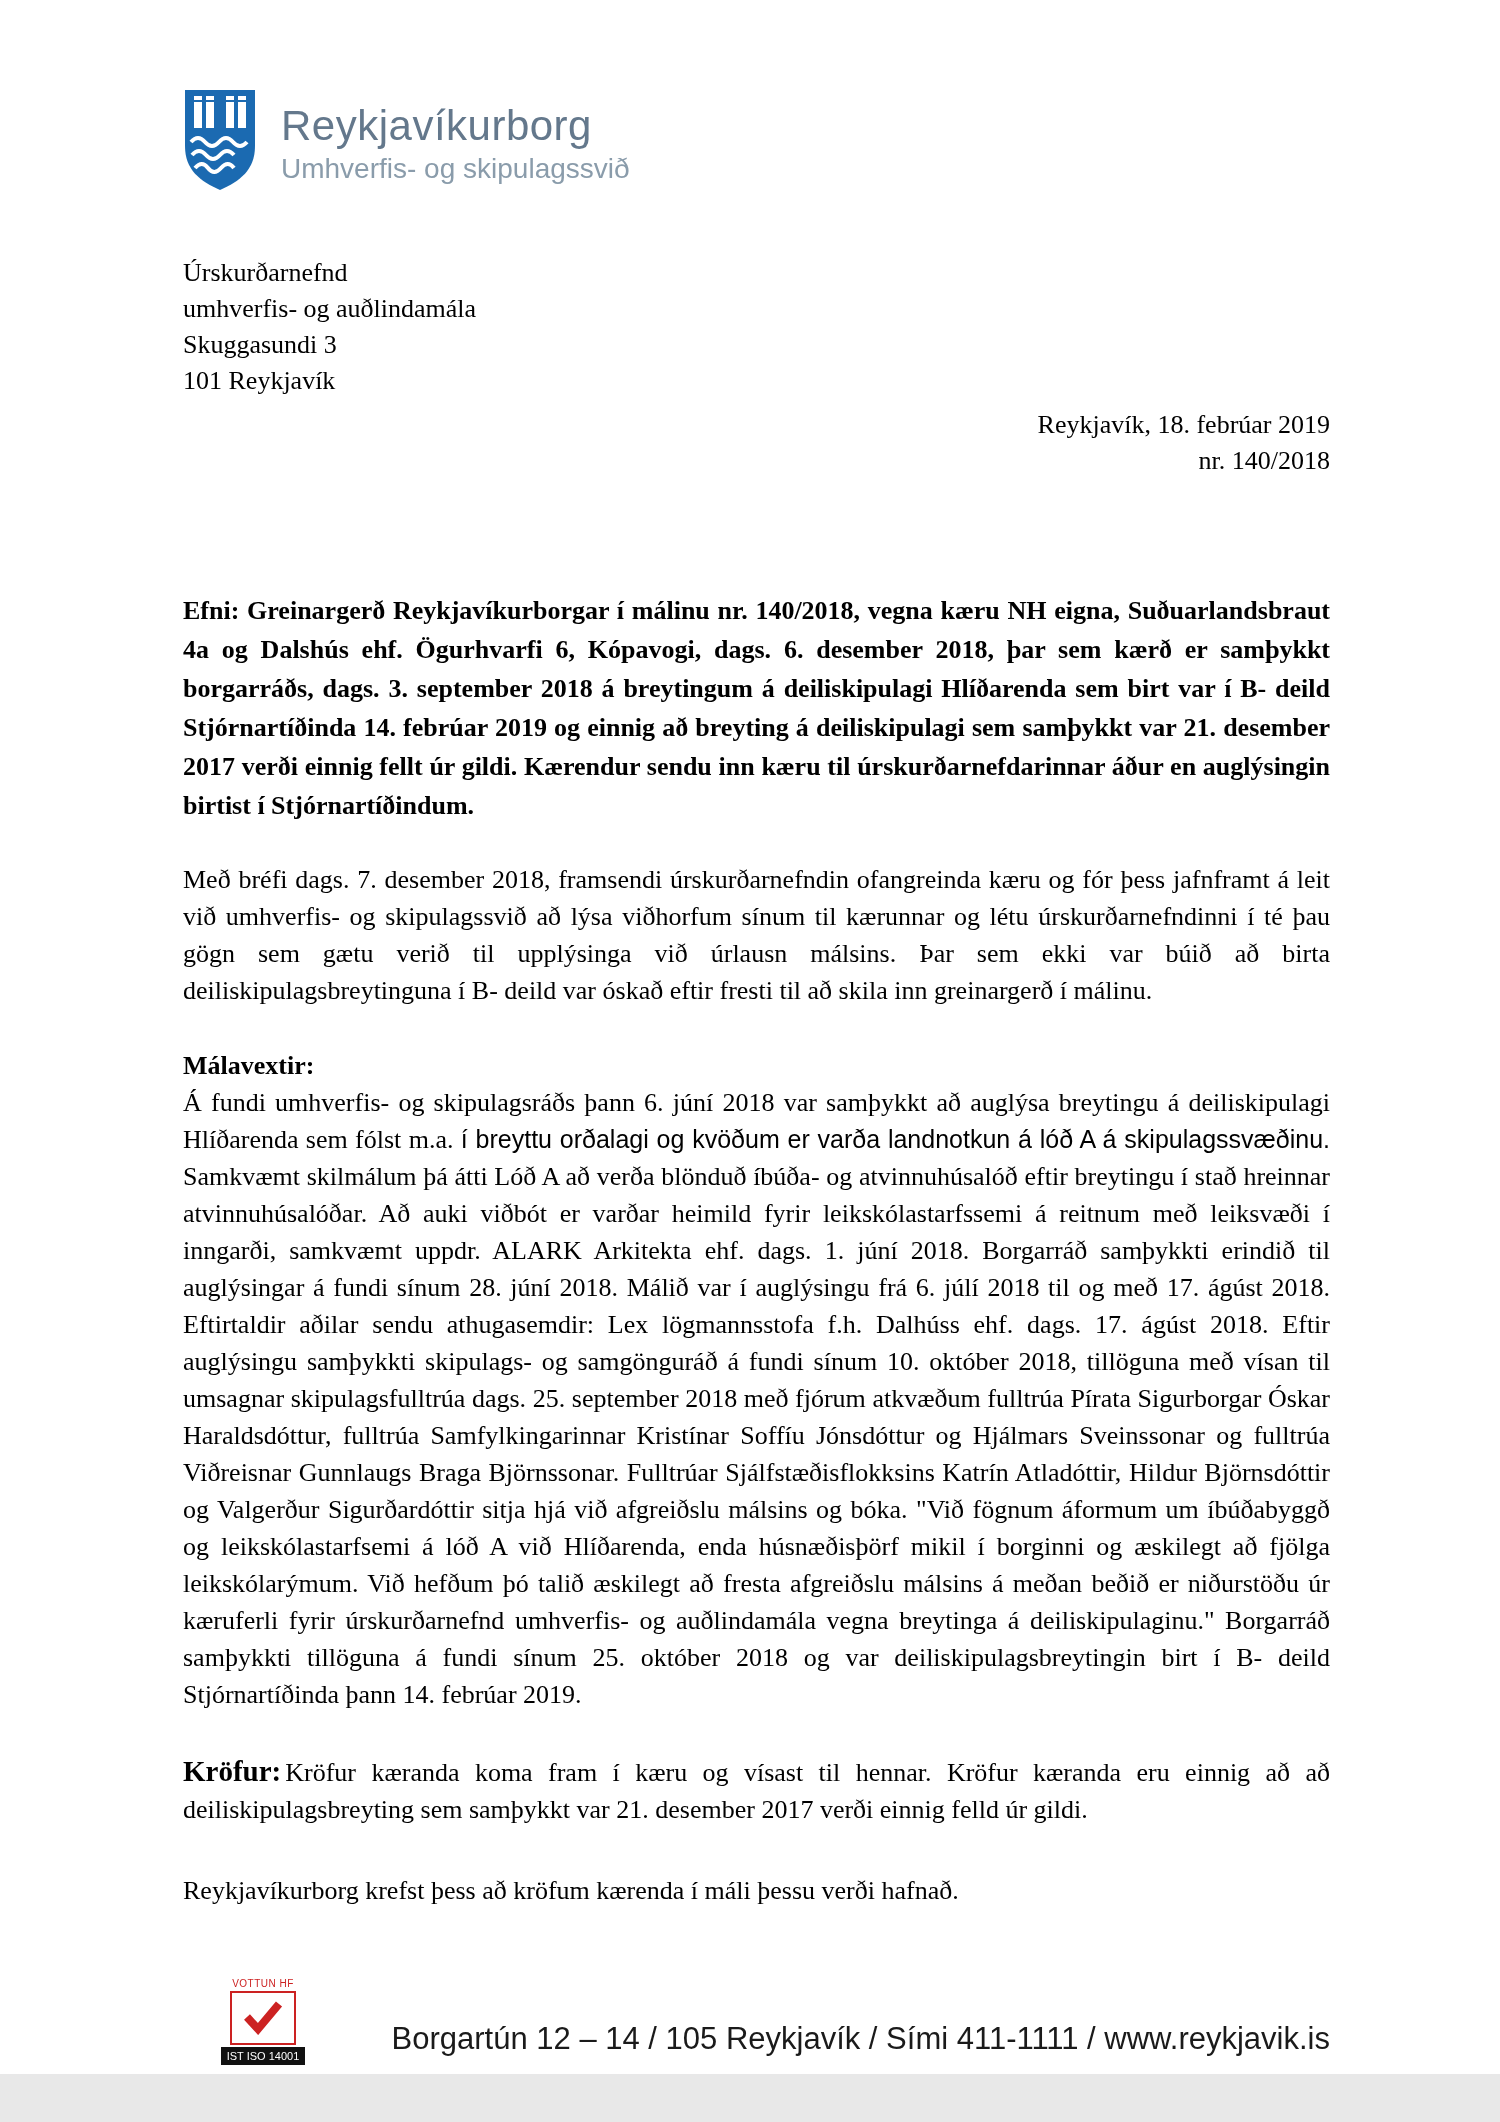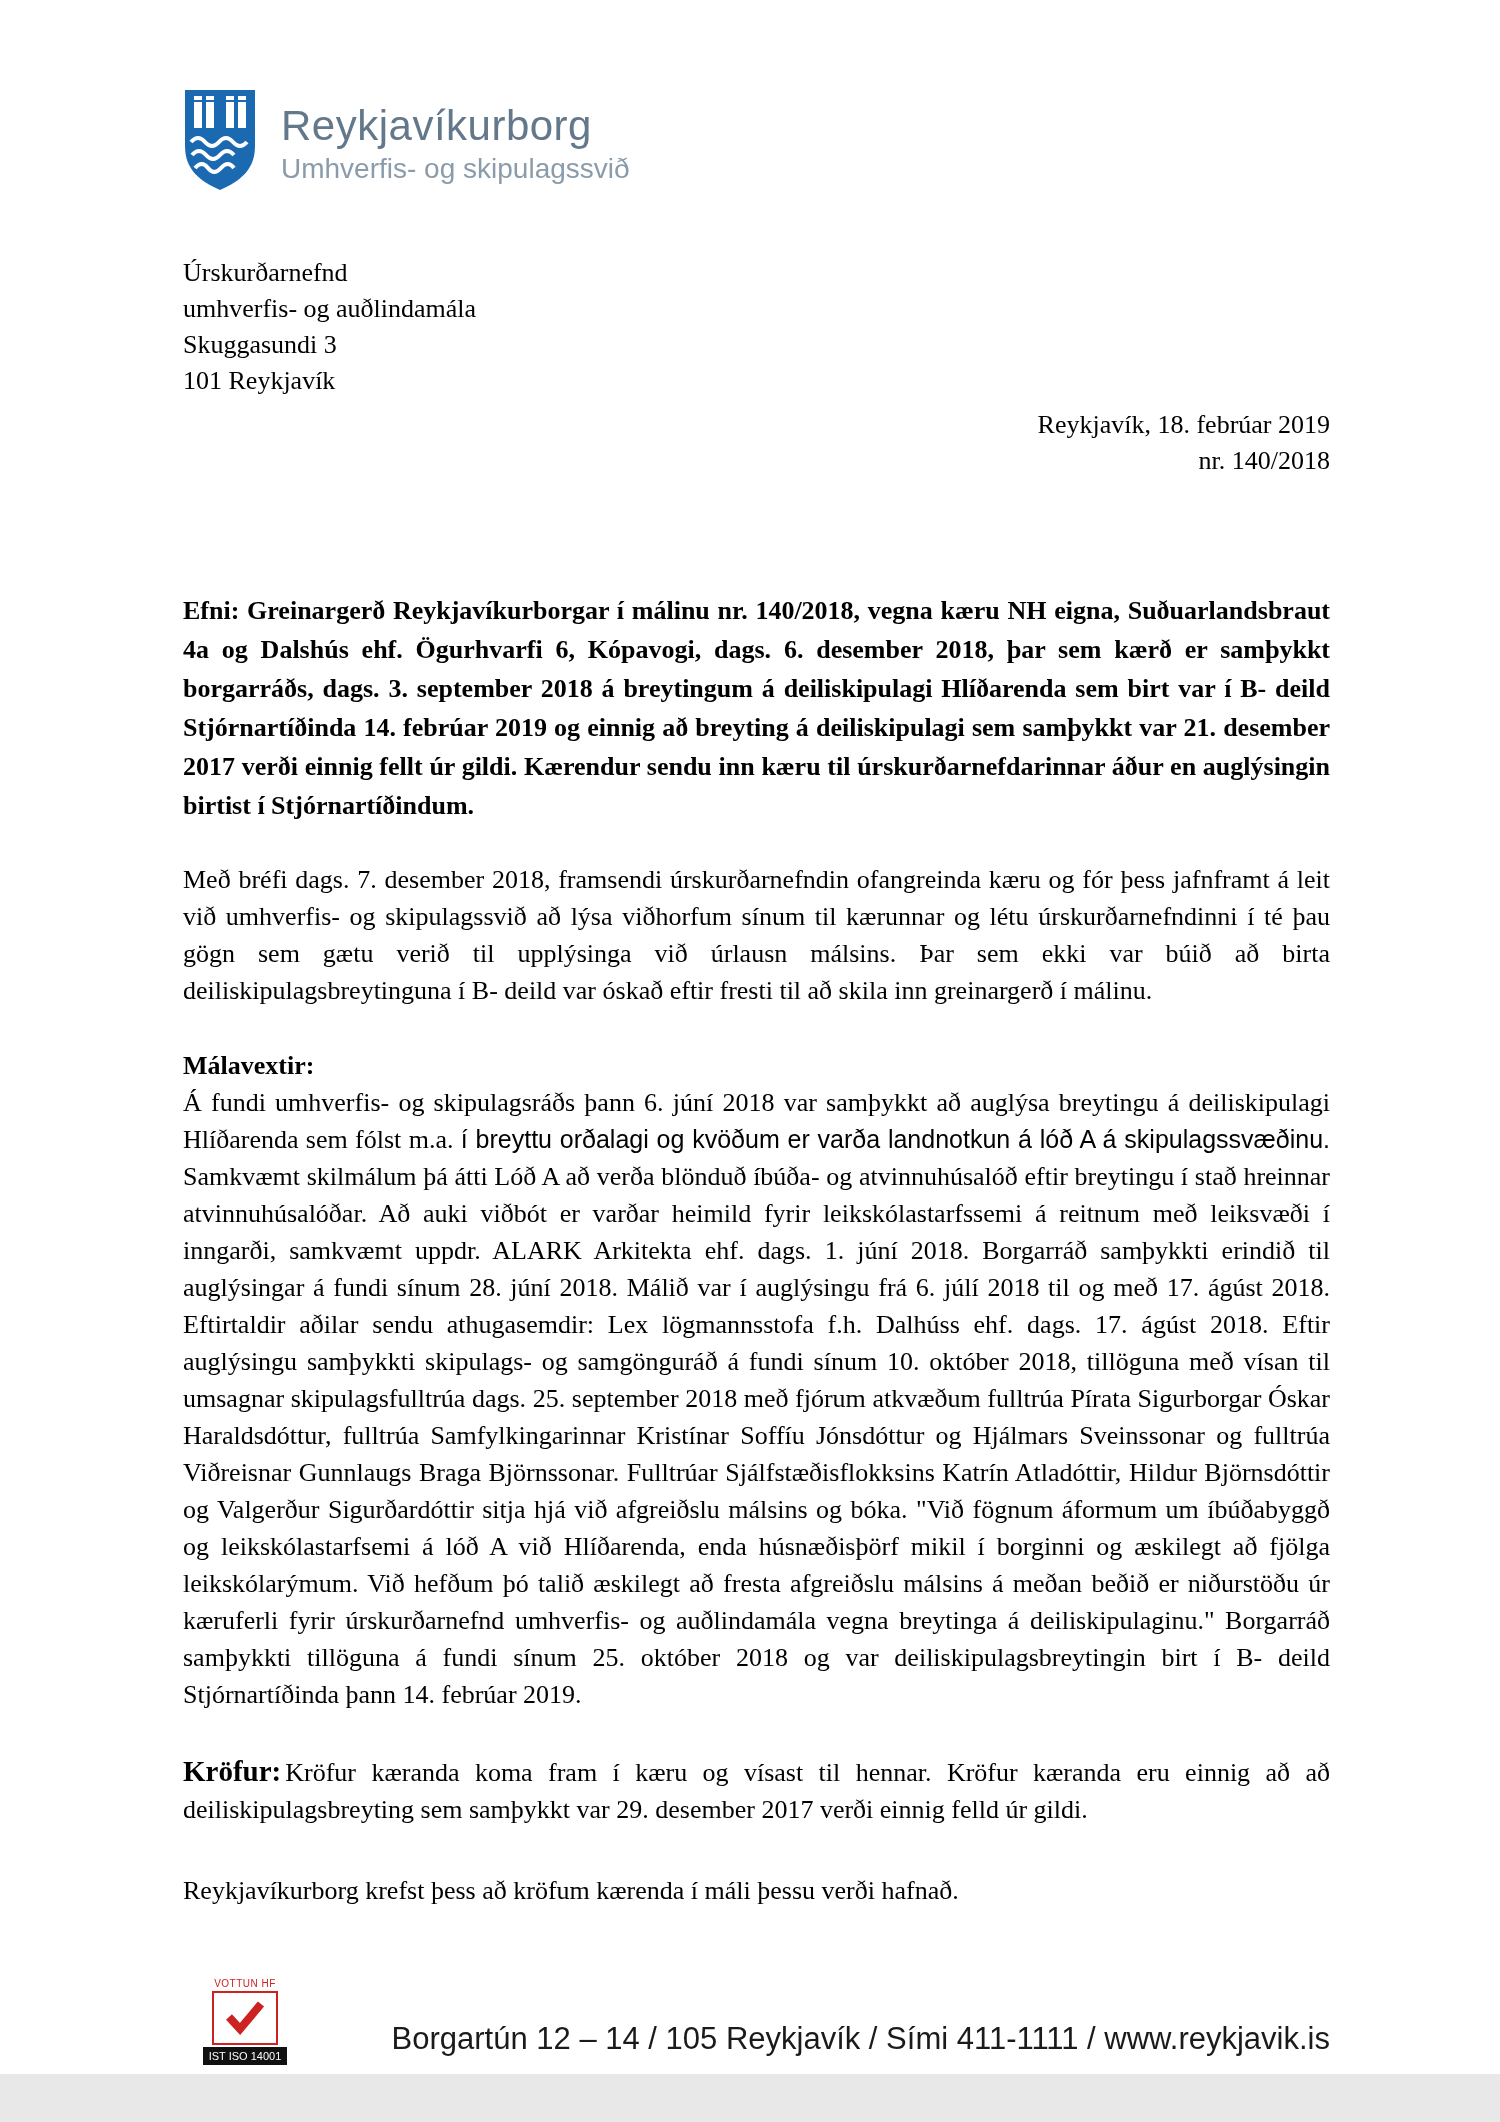--- a/index.html
+++ b/index.html
@@ -49,21 +49,21 @@
   .intro { margin-top: 36px; }
   .heading { margin-top: 38px; font-weight: bold; line-height: 37px; }
   .section-para { margin-top: 0; }
   .claims { margin-top: 40px; }
   .claims-label { font-weight: bold; font-size: 29px; margin-right: 4px; }
   .closing { margin-top: 44px; text-align: left; line-height: 37px; }
   .seg-sans { font-family: "Liberation Sans", sans-serif; font-size: 25px; }
   
   .footer {
     position: absolute;
-    left: 183px;
+    left: 201px;
     right: 170px;
     top: 1978px;
     display: flex;
     justify-content: space-between;
     align-items: flex-end;
   }
   .iso { width: 84px; text-align: center; margin-left: 20px; }
   .iso-top {
     color: #cc2222;
     font-family: "Liberation Sans", sans-serif;
@@ -138,21 +138,21 @@
 
     <div class="subject">Efni: Greinargerð Reykjavíkurborgar í málinu nr. 140/2018, vegna kæru NH eigna, Suðuarlandsbraut 4a og Dalshús ehf. Ögurhvarfi 6, Kópavogi,  dags. 6. desember 2018, þar sem kærð er samþykkt borgarráðs, dags. 3. september 2018 á breytingum á deiliskipulagi Hlíðarenda sem birt var í B- deild Stjórnartíðinda 14. febrúar 2019 og einnig að breyting á deiliskipulagi sem samþykkt var 21. desember 2017 verði einnig fellt úr gildi. Kærendur sendu inn kæru til úrskurðarnefdarinnar áður en auglýsingin birtist í Stjórnartíðindum.</div>
 
     <div class="para intro">Með bréfi dags. 7. desember 2018, framsendi úrskurðarnefndin ofangreinda kæru og fór þess jafnframt á leit við umhverfis- og skipulagssvið að lýsa viðhorfum sínum til kærunnar og létu úrskurðarnefndinni í té þau gögn sem gætu verið til upplýsinga við úrlausn málsins. Þar sem ekki var búið að birta deiliskipulagsbreytinguna í B- deild var óskað eftir fresti til að skila inn greinargerð í málinu.</div>
 
     <div class="heading">Málavextir:</div>
 
     <div class="para section-para"><span>Á fundi umhverfis- og skipulagsráðs þann 6. júní 2018 var samþykkt að auglýsa breytingu á deiliskipulagi Hlíðarenda sem fólst m.a. </span><span class="seg-sans">í breyttu orðalagi og kvöðum er varða landnotkun á lóð A á skipulagssvæðinu.</span><span> Samkvæmt skilmálum þá átti Lóð A að verða blönduð íbúða- og atvinnuhúsalóð eftir breytingu í stað hreinnar atvinnuhúsalóðar. Að auki viðbót er varðar heimild fyrir leikskólastarfssemi á reitnum með leiksvæði í inngarði, samkvæmt uppdr. ALARK Arkitekta ehf. dags. 1. júní 2018. Borgarráð samþykkti erindið til auglýsingar á fundi sínum 28. júní 2018. Málið var í auglýsingu frá 6. júlí 2018 til og með 17. ágúst 2018. Eftirtaldir aðilar sendu athugasemdir: Lex lögmannsstofa f.h. Dalhúss ehf. dags. 17. ágúst 2018. Eftir auglýsingu samþykkti skipulags- og samgönguráð á fundi sínum 10. október 2018, tillöguna með vísan til umsagnar skipulagsfulltrúa dags. 25. september 2018 með fjórum atkvæðum fulltrúa Pírata Sigurborgar Óskar Haraldsdóttur, fulltrúa Samfylkingarinnar Kristínar Soffíu Jónsdóttur og Hjálmars Sveinssonar og fulltrúa Viðreisnar Gunnlaugs Braga Björnssonar. Fulltrúar Sjálfstæðisflokksins Katrín Atladóttir, Hildur Björnsdóttir og Valgerður Sigurðardóttir sitja hjá við afgreiðslu málsins og bóka. "Við fögnum áformum um íbúðabyggð og leikskólastarfsemi á lóð A við Hlíðarenda, enda húsnæðisþörf mikil í borginni og æskilegt að fjölga leikskólarýmum. Við hefðum þó talið æskilegt að fresta afgreiðslu málsins á meðan beðið er niðurstöðu úr kæruferli fyrir úrskurðarnefnd umhverfis- og auðlindamála vegna breytinga á deiliskipulaginu."  Borgarráð samþykkti tillöguna á fundi sínum 25. október 2018 og var deiliskipulagsbreytingin birt í B- deild Stjórnartíðinda þann 14. febrúar 2019.</span></div>
 
     <div class="para claims">
-      <span class="claims-label">Kröfur:</span><span>Kröfur kæranda koma fram í kæru og vísast til hennar. Kröfur kæranda eru einnig að að deiliskipulagsbreyting sem samþykkt var 29. desember 2017 verði einnig felld úr gildi.</span>
+      <span class="claims-label">Kröfur:</span><span>Kröfur kæranda koma fram í kæru og vísast til hennar. Kröfur kæranda eru einnig að að deiliskipulagsbreyting sem samþykkt var 21. desember 2017 verði einnig felld úr gildi.</span>
     </div>
 
     <div class="closing">Reykjavíkurborg krefst þess að kröfum kærenda í máli þessu verði hafnað.</div>
   </div>
 
   <div class="footer">
     <div class="iso">
       <div class="iso-top">VOTTUN HF</div>
       <div class="iso-box">
         <svg width="40" height="34" viewBox="0 0 40 34" aria-hidden="true">

